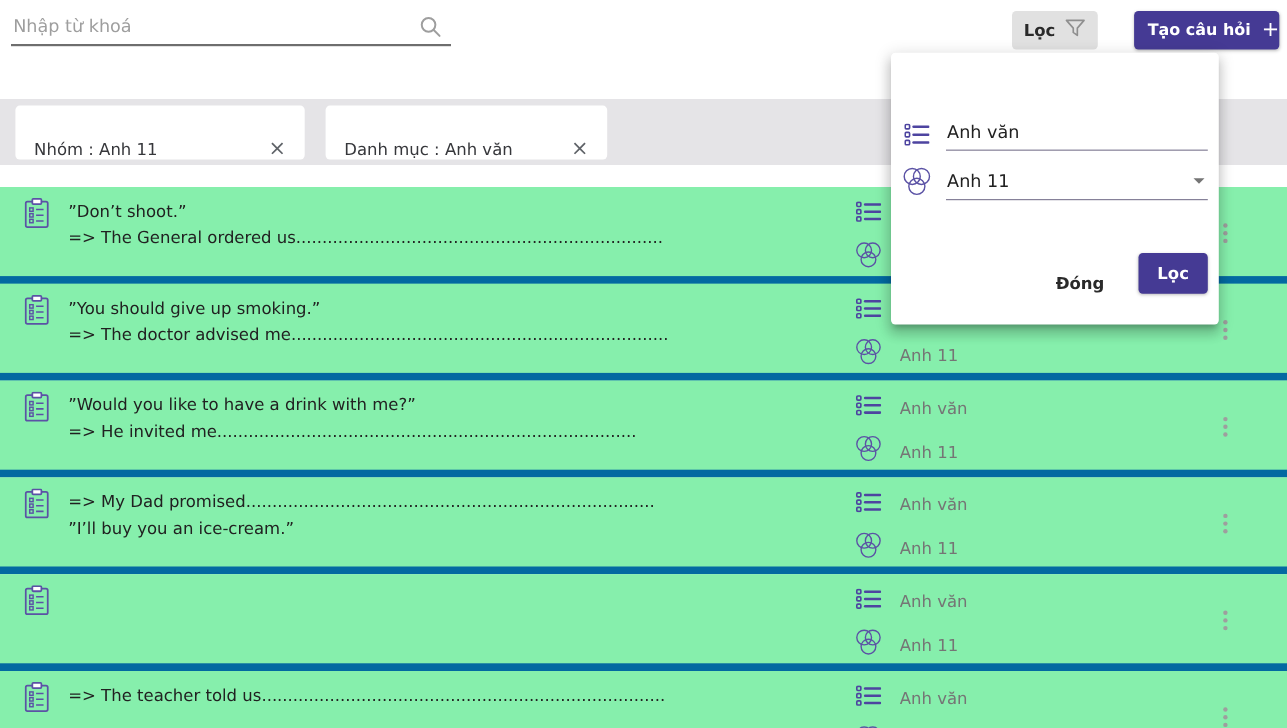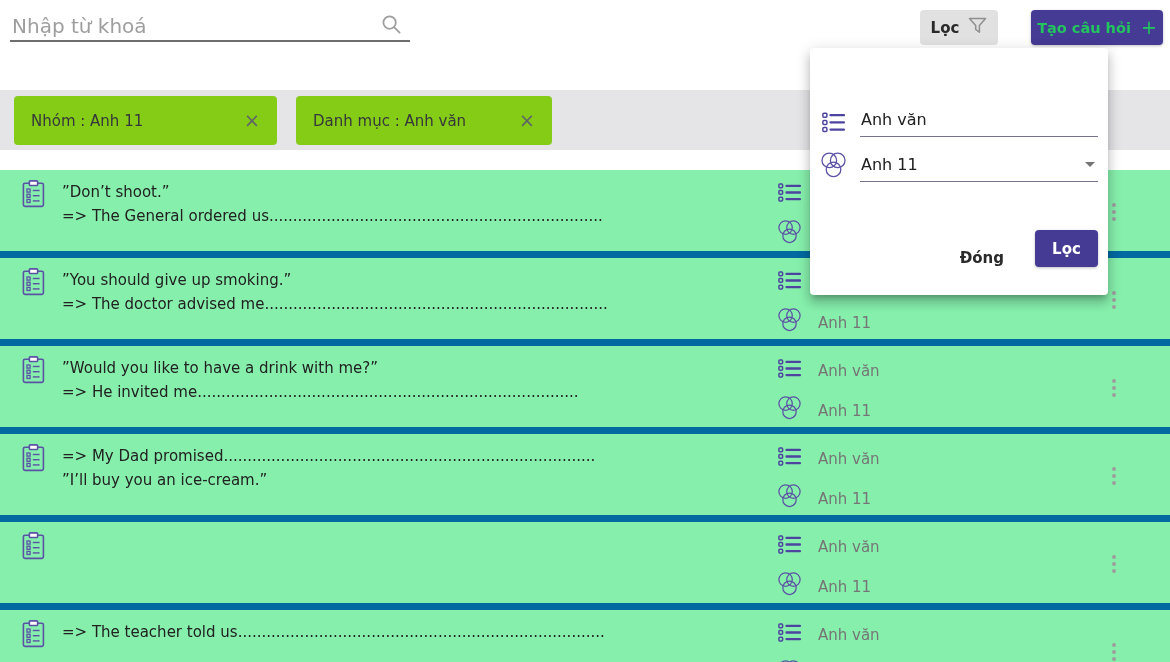--- a/index.html
+++ b/index.html
@@ -1,31 +1,31 @@
 <!DOCTYPE html>
 <html><head>
 <meta charset="utf-8">
 <style>
   * { margin:0; padding:0; box-sizing:border-box; }
   body { font-family: "DejaVu Sans", "Liberation Sans", sans-serif; background:#fff; }
   .screen { position:relative; width:1170px; height:662px; overflow:hidden; background:#fff; }
 
   
   .search-wrap { position:absolute; left:10px; top:5px; width:400px; height:37px; border-bottom:2px solid #6e6e6e; }
-  .search-wrap input { border:none; outline:none; background:transparent; width:368px; font-family:inherit; font-size:20px; color:#212121; padding:9px 0 6px 2px; }
+  .search-wrap input { border:none; outline:none; background:transparent; width:368px; font-family:inherit; font-size:16px; color:#212121; padding:9px 0 6px 2px; }
   .search-wrap input::placeholder { color:#9e9e9e; opacity:1; }
   .search-icon { position:absolute; right:8px; top:9px; }
 
   .btn-filter { position:absolute; left:920px; top:10px; width:78px; height:35px; background:#e1e1e1; border:none; border-radius:4px; display:flex; align-items:center; justify-content:center; gap:9px; font-family:inherit; font-size:15px; font-weight:700; color:#2a2a2a; cursor:pointer; }
-  .btn-create { position:absolute; left:1031px; top:10px; width:132px; height:35px; background:#453a94; border:none; border-radius:4px; display:flex; align-items:center; justify-content:center; gap:10px; font-family:inherit; font-size:14.5px; font-weight:700; color:#22c55e; cursor:pointer; box-shadow:0 1px 3px rgba(0,0,0,.25); }
+  .btn-create { position:absolute; left:1031px; top:10px; width:132px; height:35px; background:#453a94; border:none; border-radius:4px; display:flex; align-items:center; justify-content:flex-end; gap:10px; font-family:inherit; font-size:14.5px; font-weight:700; color:#ffffff; cursor:pointer; box-shadow:0 1px 3px rgba(0,0,0,.25); }
   .btn-create .plus { font-size:19px; font-weight:400; line-height:1; }
 
   
   .chipbar { position:absolute; left:0; top:90px; width:1170px; height:60px; background:#e5e4e7; }
-  .chip { position:absolute; top:6px; height:49px; background:#84cc16; border-radius:4px; display:flex; align-items:center; justify-content:space-between; padding:0 17px; font-size:15px; color:#36373b; }
+  .chip { position:absolute; top:6px; height:49px; background:#ffffff; border-radius:4px; display:flex; align-items:flex-end; justify-content:space-between; padding:0 17px; font-size:15px; color:#36373b; }
   .chip-1 { left:14px; width:263px; }
   .chip-2 { left:296px; width:256px;gap:15px; }
   .chip .close { font-size:19px; color:#5f6368; line-height:1; cursor:pointer; }
 
   
   .list { position:absolute; left:0; top:170px; width:1170px; }
   .row { position:relative; height:88px; border-bottom:7px solid #0369a1; background:#86efac; }
   .clip-icon { position:absolute; left:22px; top:10px; }
   .q-text { position:absolute; left:62px; top:10px; font-size:15px; color:#212121; line-height:24px; white-space:nowrap; }
   .meta-cat { position:absolute; left:778px; top:13px; display:flex; align-items:center; gap:17px; }

